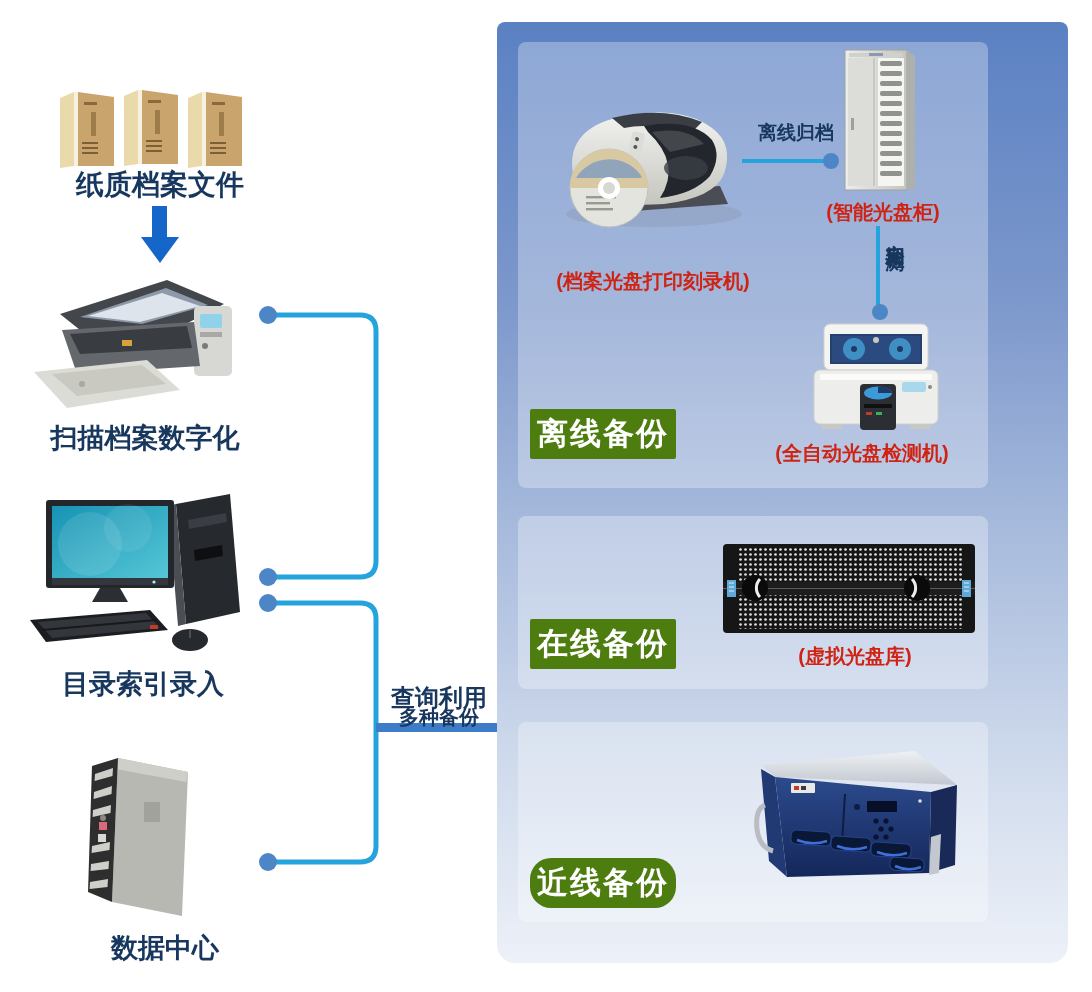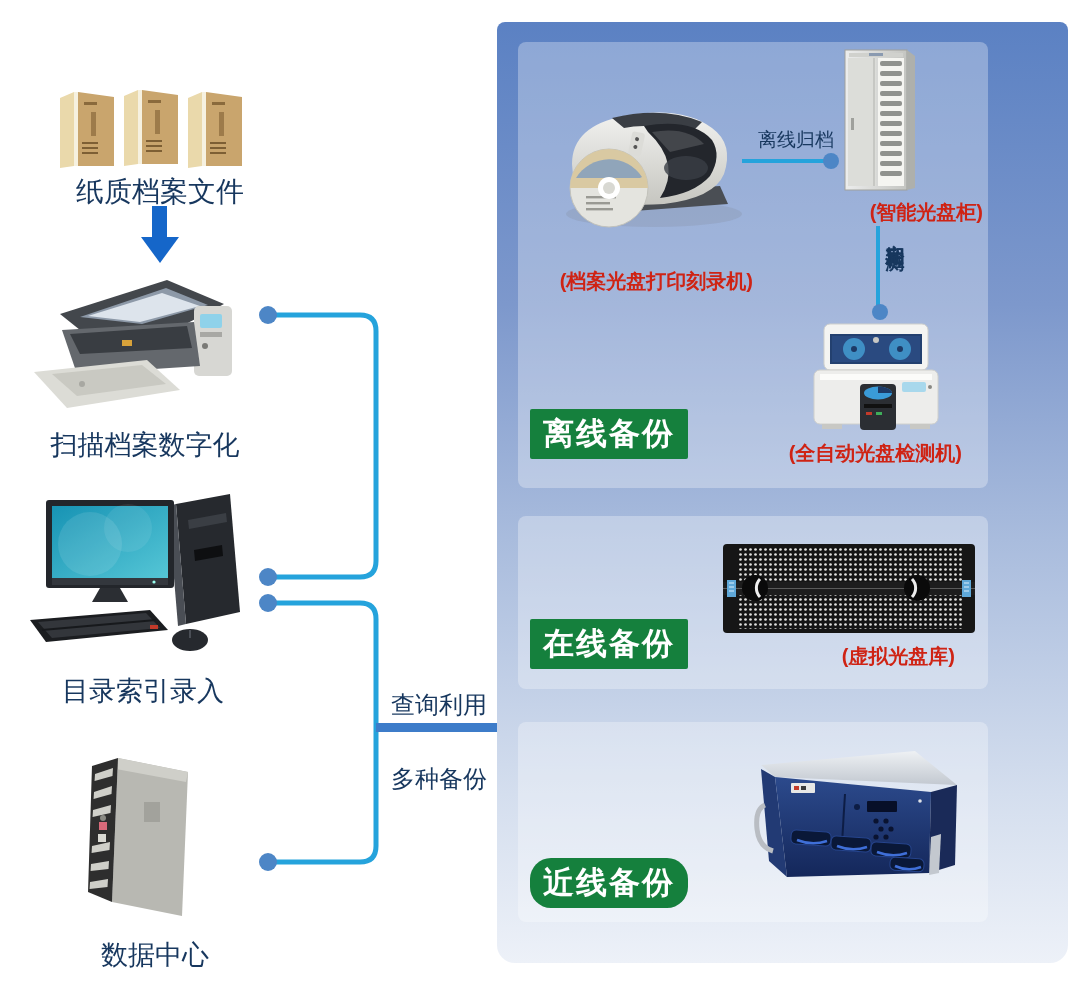--- a/index.html
+++ b/index.html
@@ -2,29 +2,29 @@
 <html><head>
 <meta charset="utf-8">
 <style>
   html,body{margin:0;padding:0;background:#ffffff;}
   #canvas{
     position:relative;width:1092px;height:992px;background:#ffffff;overflow:hidden;
     font-family:"Liberation Sans","DejaVu Sans",sans-serif;
   }
   .abs{position:absolute;}
   .lbl-navy{
-    position:absolute;color:#17375e;font-weight:normal;text-align:center;
-    white-space:nowrap;line-height:1.1;margin-top:7px;
+    position:absolute;color:#17375e;font-weight:bold;text-align:center;
+    white-space:nowrap;line-height:1.1;
   }
   .cap-red{
-    position:absolute;color:#cf2314;font-weight:bold;font-size:20px;text-align:right;
+    position:absolute;color:#cf2314;font-weight:bold;font-size:20px;text-align:center;
     white-space:nowrap;line-height:1.1;
   }
   .badge{
-    position:absolute;width:158px;height:50px;background:#15803d;border-radius:2px;
+    position:absolute;width:146px;height:50px;background:#4d7c0f;border-radius:2px;
     color:#ffffff;font-size:31px;font-weight:bold;letter-spacing:2px;
     display:flex;align-items:center;justify-content:center;white-space:nowrap;
   }
   .dot{position:absolute;width:16px;height:16px;border-radius:50%;background:#4d86c6;}
   .cline{position:absolute;background:#25a3dc;}
   .vtext{
     position:absolute;writing-mode:vertical-rl;color:#17375e;font-weight:bold;
     font-size:19px;letter-spacing:3px;line-height:1;
   }
   #panel{
@@ -161,25 +161,25 @@
       <polygon points="12,40 30,34 29.5,42 11.6,47"></polygon>
       <polygon points="11,58 29,53 28.5,61 10.6,65"></polygon>
       <polygon points="10,94 28,90 27.5,98 9.6,101"></polygon>
       <polygon points="9,112 27,109 26.5,117 8.6,119"></polygon>
       <polygon points="8,130 26,127 25.5,135 7.6,137"></polygon>
     </g>
     <rect x="17" y="70" width="8" height="8" fill="#d86a7a"></rect>
     <rect x="16" y="82" width="8" height="8" fill="#d8d8d2"></rect>
     <circle cx="21" cy="66" r="3" fill="#8a8a84"></circle>
   </svg>
-  <div class="lbl-navy" style="left:35px;top:934px;width:240px;font-size:27px;">数据中心</div>
+  <div class="lbl-navy" style="left:45px;top:934px;width:240px;font-size:27px;">数据中心</div>
 
   <div class="lbl-navy" style="left:381px;top:685px;width:116px;font-size:24px;">查询利用</div>
   <div class="mid-bar"></div>
-  <div class="lbl-navy" style="left:381px;top:759px;width:116px;font-size:24px;text-align:center;">多种备份</div>
+  <div class="lbl-navy" style="left:381px;top:706px;width:116px;font-size:20px;text-align:center;">多种备份</div>
 
   <svg class="abs" style="left:552px;top:92px;" width="195" height="140" viewBox="0 0 195 140">
     <defs>
       <linearGradient id="pg" x1="0" y1="0" x2="0" y2="1">
         <stop offset="0" stop-color="#f2f2f0"></stop>
           <stop offset="1" stop-color="#c6c6c0"></stop>
       </linearGradient>
     </defs>
     <ellipse cx="102" cy="122" rx="88" ry="13" fill="#8a96ac" opacity="0.35"></ellipse>
     <polygon points="36,102 168,94 176,112 42,122" fill="#4a4e54"></polygon>

